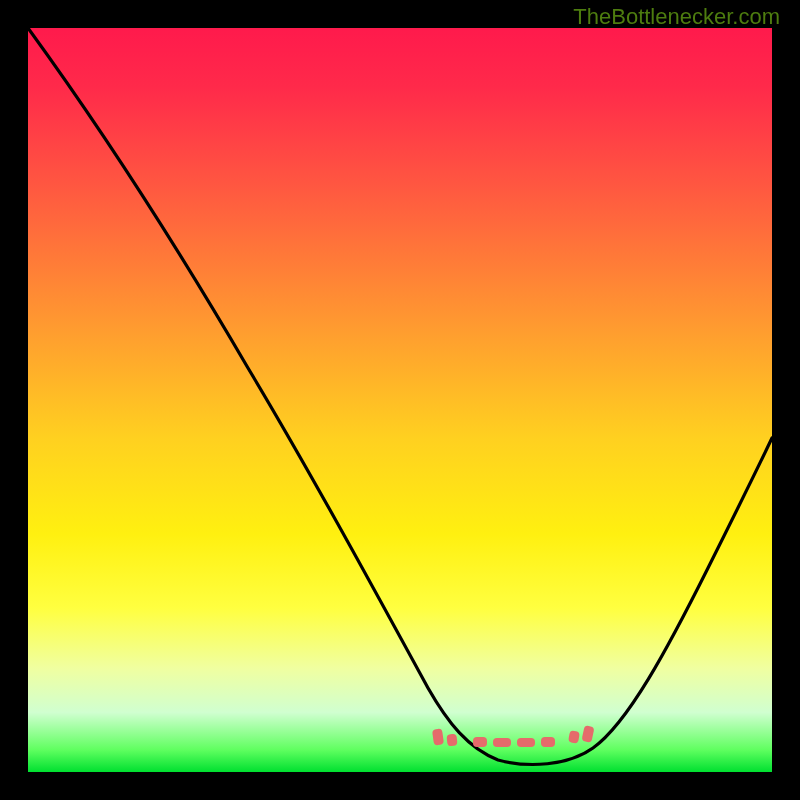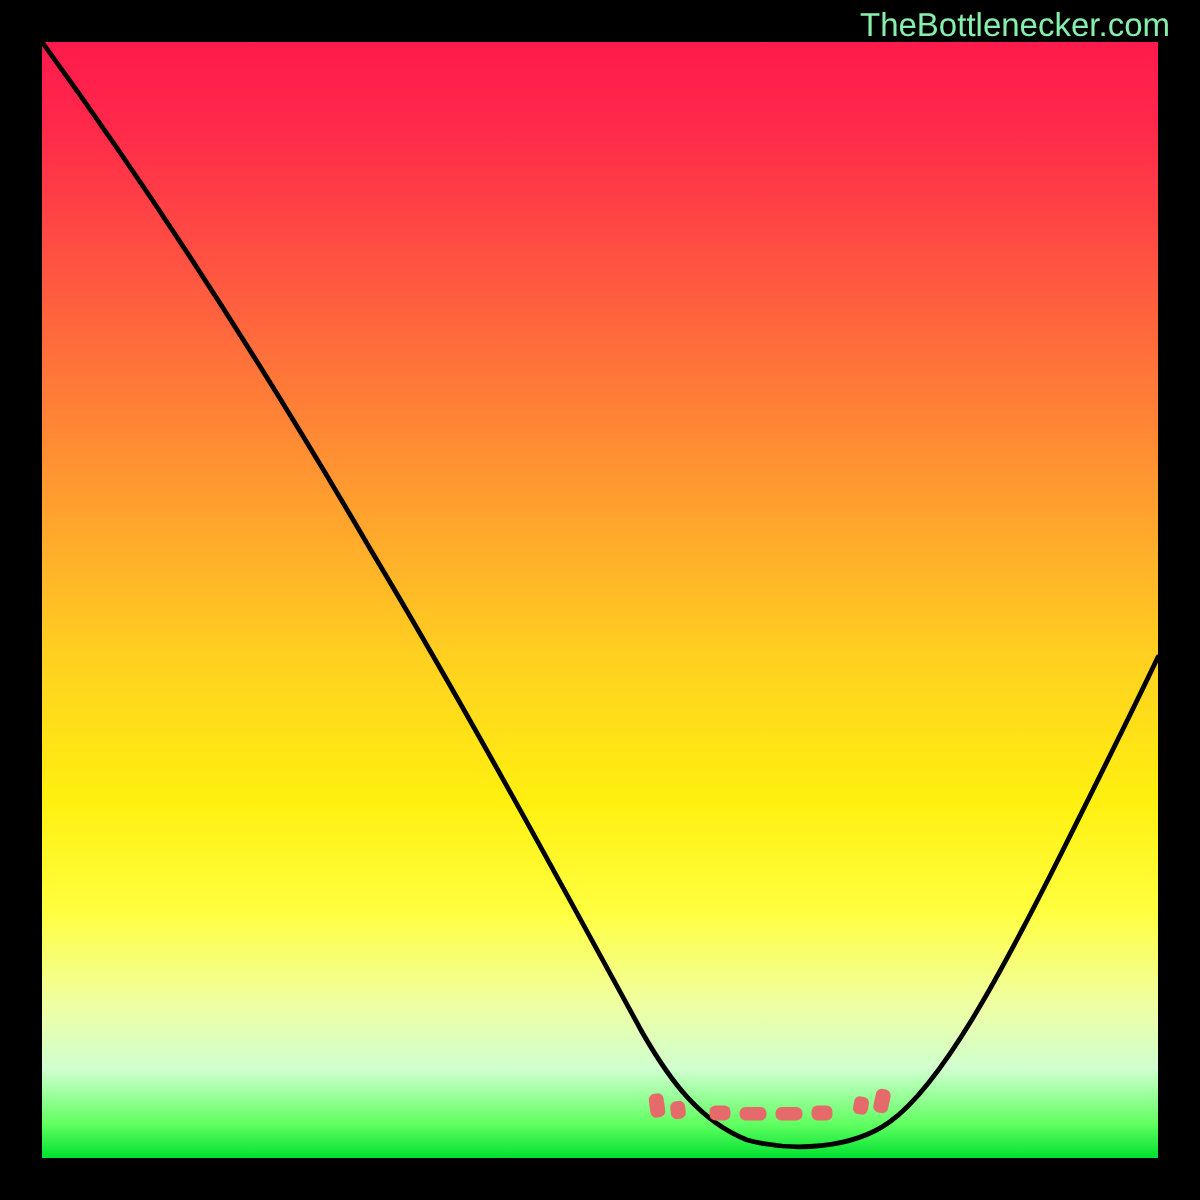--- a/index.html
+++ b/index.html
@@ -7,21 +7,21 @@
     width: 800px;
     height: 800px;
     background: #000;
     position: relative;
     font-family: Arial, sans-serif;
   }
   .watermark {
     position: absolute;
     top: 4px;
     right: 20px;
-    color: #86efac;
+    color: #4d7c0f;
     font-size: 22px;
     font-weight: 500;
     z-index: 3;
   }
   .plot-area {
     position: absolute;
     left: 28px;
     top: 28px;
     width: 744px;
     height: 744px;

